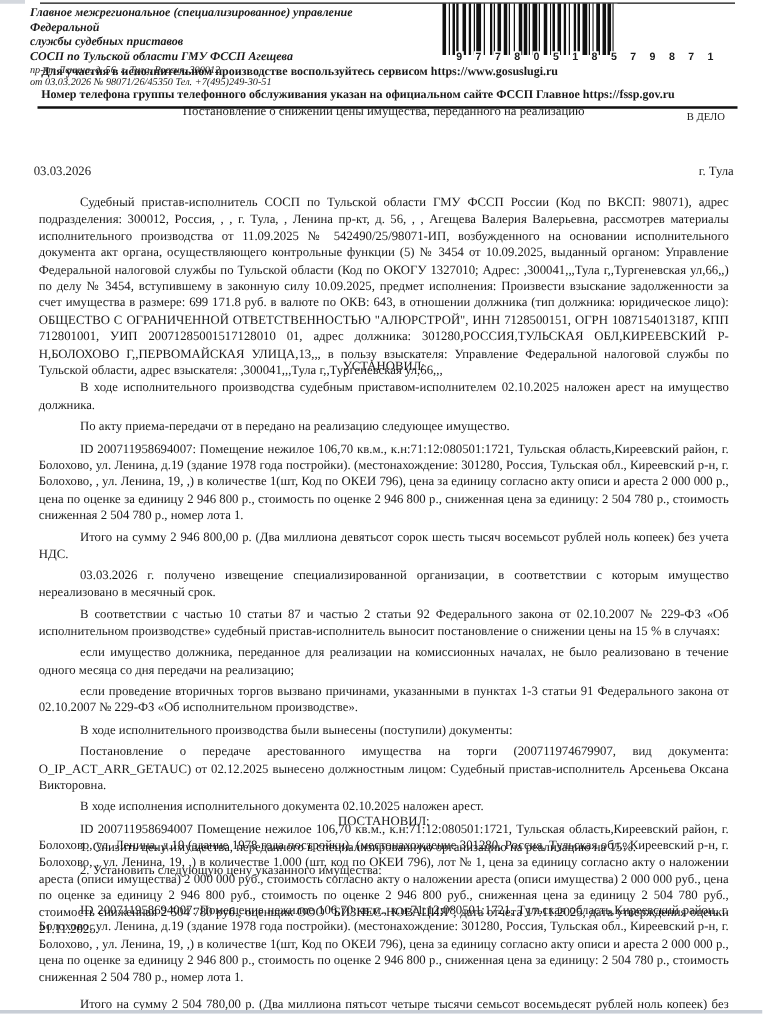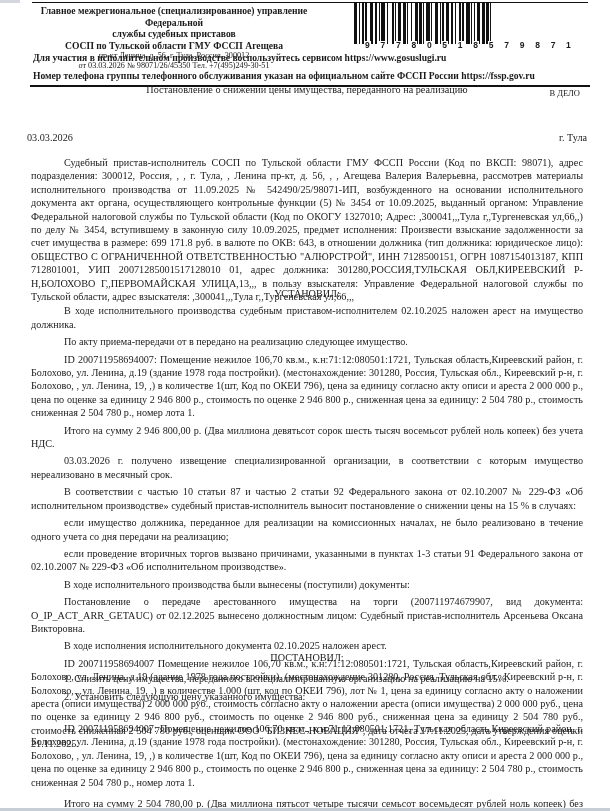--- a/index.html
+++ b/index.html
@@ -15,21 +15,21 @@
     background: #d4d8de;
   }
   .bottom-frame {
     position: absolute; left: 0; bottom: 0; width: 610px; height: 3px;
     background: #c8ced6;
   }
   .page { position: absolute; left: 24px; top: 0; width: 566px; }
   .hdr-rule-top { position: absolute; left: 8px; top: 2px; width: 556px; height: 1px; background: #111; }
   .hdr-org {
     position: absolute; left: 0; top: 5px; width: 300px;
-    text-align: center; font-size: 9.6px; font-weight: bold; line-height: 11.5px;
+    font-size: 9.6px; font-weight: bold; line-height: 11.5px; font-style: italic;
   }
   .hdr-org .small { font-weight: normal; font-size: 8.2px; line-height: 10px; }
   .barcode { position: absolute; left: 330px; top: 3px; width: 230px; height: 50px; }
   .barcode-bars { display: flex; height: 41px; align-items: stretch; }
   .barcode-bars span { display: block; background: #111; }
   .barcode-digits {
     display: flex; justify-content: space-between; font-size: 8.5px; font-weight: bold;
     padding: 0 12px 0 10px; margin-top: -3px; letter-spacing: 0;
     font-family: "Liberation Sans", sans-serif;
   }
@@ -158,21 +158,21 @@
         <span>5</span>
         <span>7</span>
         <span>9</span>
         <span>8</span>
         <span>7</span>
         <span>1</span>
       </div>
   </div>
 
   <div class="hdr-line" style="top:52px;">Для участия в исполнительном производстве воспользуйтесь сервисом https://www.gosuslugi.ru</div>
-  <div class="hdr-line" style="top:70px;">Номер телефона группы телефонного обслуживания указан на официальном сайте ФССП России https://fssp.gov.ru</div>
+  <div class="hdr-line" style="top:70px;">Номер телефона группы телефонного обслуживания указан на официальном сайте ФССП Главное https://fssp.gov.ru</div>
   <div class="hdr-rule-bottom"></div>
   <div class="v-delo">В ДЕЛО</div>
 
   <div class="doc-title">Постановление о снижении цены имущества, переданного на реализацию</div>
   <div class="date-city">
     <span>03.03.2026</span>
     <span>г. Тула</span>
   </div>
 
   <div class="body-text block-1">
@@ -180,21 +180,21 @@
   </div>
 
   <div class="body-text block-2">
     <p class="center">УСТАНОВИЛ:</p>
     <p class="indent">В ходе исполнительного производства судебным приставом-исполнителем 02.10.2025 наложен арест на имущество должника.</p>
     <p class="indent">По акту приема-передачи от в передано на реализацию следующее имущество.</p>
     <p class="indent">ID 200711958694007: Помещение нежилое 106,70 кв.м., к.н:71:12:080501:1721, Тульская область,Киреевский район, г. Болохово, ул. Ленина, д.19 (здание 1978 года постройки). (местонахождение: 301280, Россия, Тульская обл., Киреевский р-н, г. Болохово, , ул. Ленина, 19, ,) в количестве 1(шт, Код по ОКЕИ 796), цена за единицу согласно акту описи и ареста 2 000 000 р., цена по оценке за единицу 2 946 800 р., стоимость по оценке 2 946 800 р., сниженная цена за единицу: 2 504 780 р., стоимость сниженная 2 504 780 р., номер лота 1.</p>
     <p class="indent">Итого на сумму 2 946 800,00 р. (Два миллиона девятьсот сорок шесть тысяч восемьсот рублей ноль копеек) без учета НДС.</p>
     <p class="indent">03.03.2026 г. получено извещение специализированной организации, в соответствии с которым имущество нереализовано в месячный срок.</p>
     <p class="indent">В соответствии с частью 10 статьи 87 и частью 2 статьи 92 Федерального закона от 02.10.2007 № 229-ФЗ «Об исполнительном производстве» судебный пристав-исполнитель выносит постановление о снижении цены на 15 % в случаях:</p>
-    <p class="indent">если имущество должника, переданное для реализации на комиссионных началах, не было реализовано в течение одного учета со дня передачи на реализацию;</p>
+    <p class="indent">если имущество должника, переданное для реализации на комиссионных началах, не было реализовано в течение одного месяца со дня передачи на реализацию;</p>
     <p class="indent">если проведение вторичных торгов вызвано причинами, указанными в пунктах 1-3 статьи 91 Федерального закона от 02.10.2007 № 229-ФЗ «Об исполнительном производстве».</p>
     <p class="indent">В ходе исполнительного производства были вынесены (поступили) документы:</p>
     <p class="indent">Постановление о передаче арестованного имущества на торги (200711974679907, вид документа: O_IP_ACT_ARR_GETAUC) от 02.12.2025 вынесено должностным лицом: Судебный пристав-исполнитель Арсеньева Оксана Викторовна.</p>
     <p class="indent gap-small">В ходе исполнения исполнительного документа 02.10.2025 наложен арест.</p>
     <p class="indent">ID 200711958694007 Помещение нежилое 106,70 кв.м., к.н:71:12:080501:1721, Тульская область,Киреевский район, г. Болохово, ул. Ленина, д.19 (здание 1978 года постройки). (местонахождение 301280, Россия, Тульская обл., Киреевский р-н, г. Болохово, , ул. Ленина, 19, ,) в количестве 1.000 (шт, код по ОКЕИ 796), лот № 1, цена за единицу согласно акту о наложении ареста (описи имущества) 2 000 000 руб., стоимость согласно акту о наложении ареста (описи имущества) 2 000 000 руб., цена по оценке за единицу 2 946 800 руб., стоимость по оценке 2 946 800 руб., сниженная цена за единицу 2 504 780 руб., стоимость сниженная 2 504 780 руб., оценщик ООО "БИЗНЕС-НОВАЦИЯ", дата отчета 17.11.2025, дата утверждения оценки 21.11.2025.</p>
   </div>
 
   <div class="body-text block-3">
     <p class="center gap-mid">ПОСТАНОВИЛ:</p>
     <p class="indent gap-mid">1. Снизить цену имущества, переданного в специализированную организацию на реализацию на 15%.</p>

